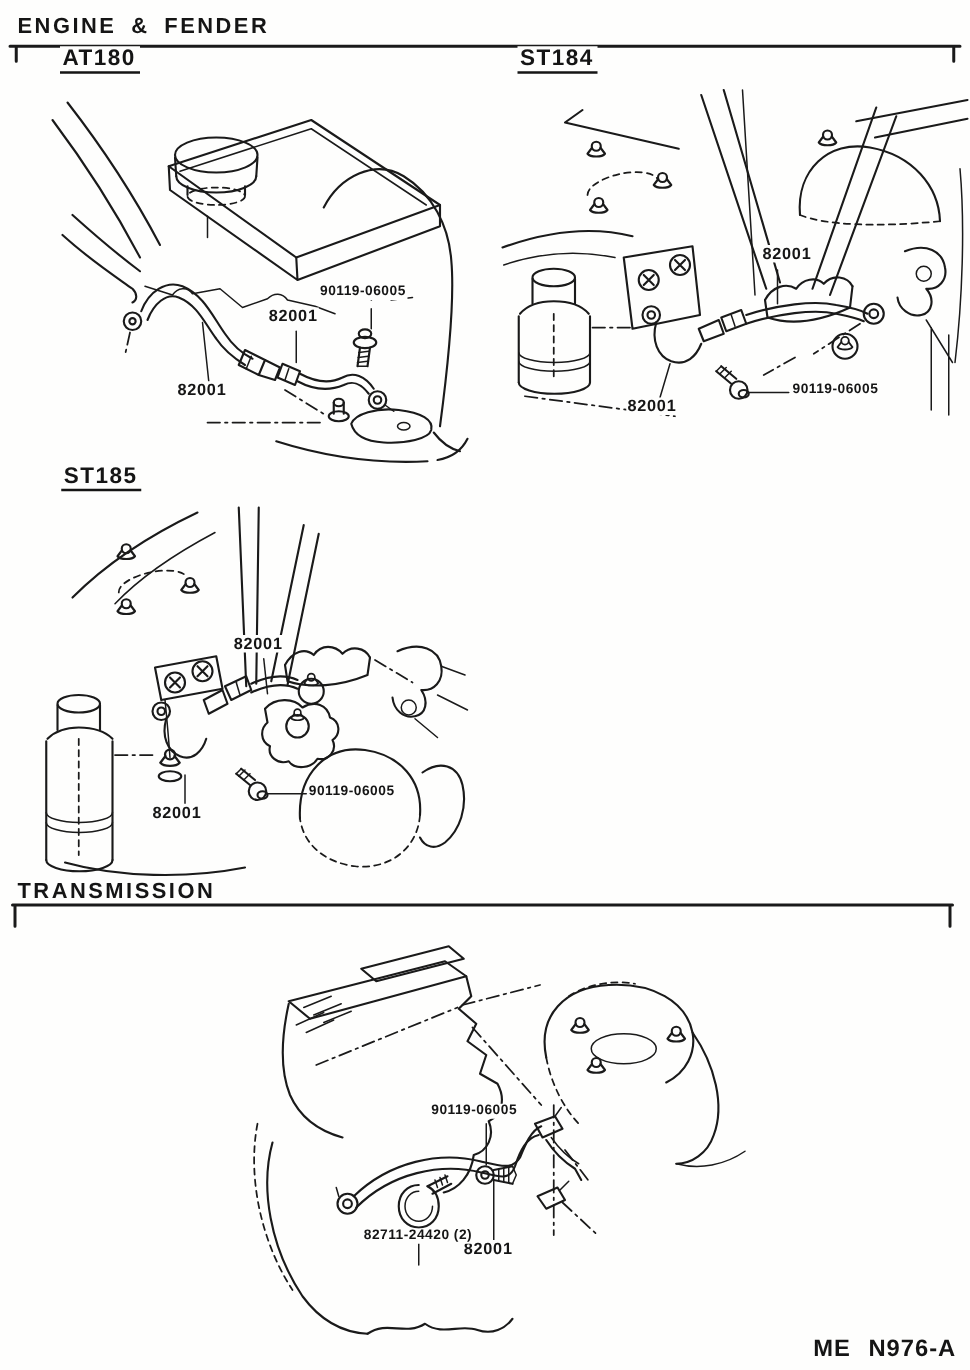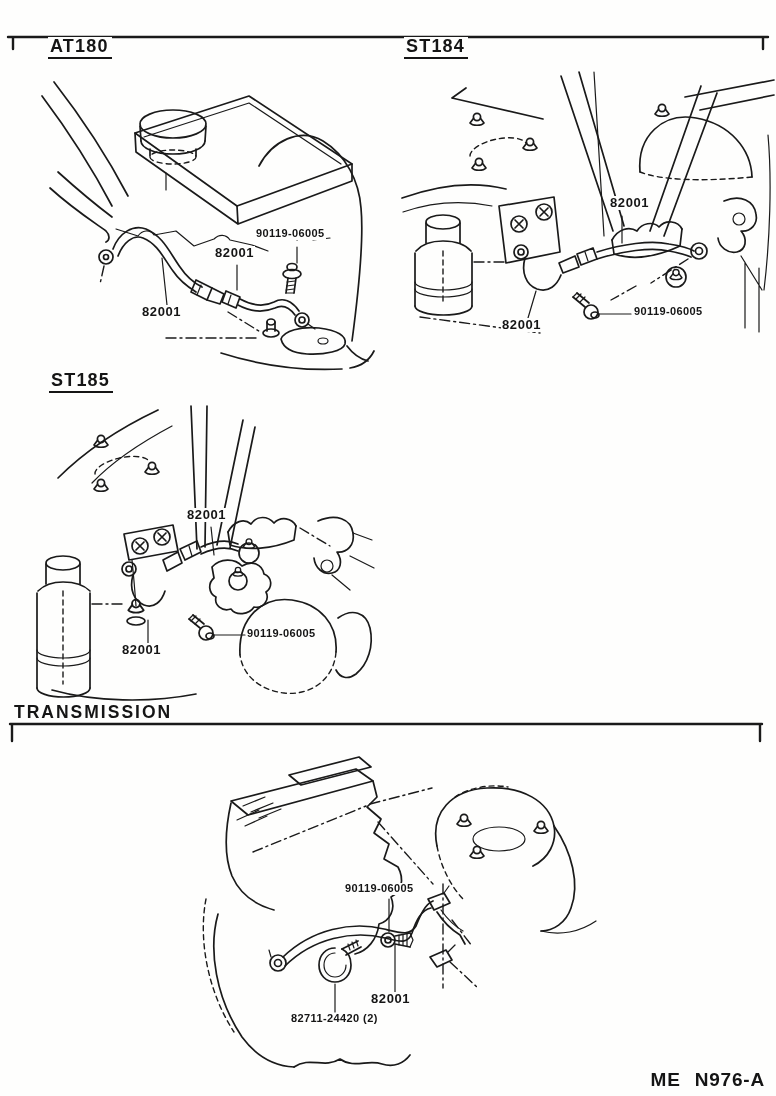--- a/index.html
+++ b/index.html
@@ -323,35 +323,36 @@
         <path class="thin" d="M399,935 V945 M403,934.5 V945.5 M407,934 V946 M410,933 L413,940 L410,947"></path>
       </g>
       <g>
         <path class="ldr" d="M389,899 V932"></path>
         <path class="ldr" d="M395,993 V944"></path>
         <path class="ldr" d="M335,984 V1012"></path>
       </g>
     </g>
   </svg>
 
+  <div class="lbl hdr" style="left:13px;top:11px">ENGINE &amp; FENDER</div>
   <div class="lbl model" style="left:48px;top:37px">AT180</div>
-  <div class="lbl model" style="left:404px;top:37px">ST184</div>
+  <div class="lbl model" style="left:414px;top:37px">ST184</div>
   <div class="lbl model" style="left:49px;top:371px">ST185</div>
   <div class="lbl hdr" style="left:13px;top:703px">TRANSMISSION</div>
 
   <div class="lbl part" style="left:255px;top:228px">90119-06005</div>
   <div class="lbl part-lg" style="left:214px;top:246px">82001</div>
   <div class="lbl part-lg" style="left:141px;top:305px">82001</div>
 
   <div class="lbl part-lg" style="left:609px;top:196px">82001</div>
   <div class="lbl part" style="left:633px;top:306px">90119-06005</div>
   <div class="lbl part-lg" style="left:501px;top:318px">82001</div>
 
   <div class="lbl part-lg" style="left:186px;top:508px">82001</div>
   <div class="lbl part" style="left:246px;top:628px">90119-06005</div>
   <div class="lbl part-lg" style="left:121px;top:643px">82001</div>
 
   <div class="lbl part" style="left:344px;top:883px">90119-06005</div>
   <div class="lbl part-lg" style="left:370px;top:992px">82001</div>
-  <div class="lbl part" style="left:290px;top:1013px">82711-24420 (2)</div>
+  <div class="lbl part" style="left:290px;top:983px">82711-24420 (2)</div>
 
   <div class="lbl footer" style="right:10px;top:1070px">ME N976-A</div>
 </div>
 
 </body></html>

